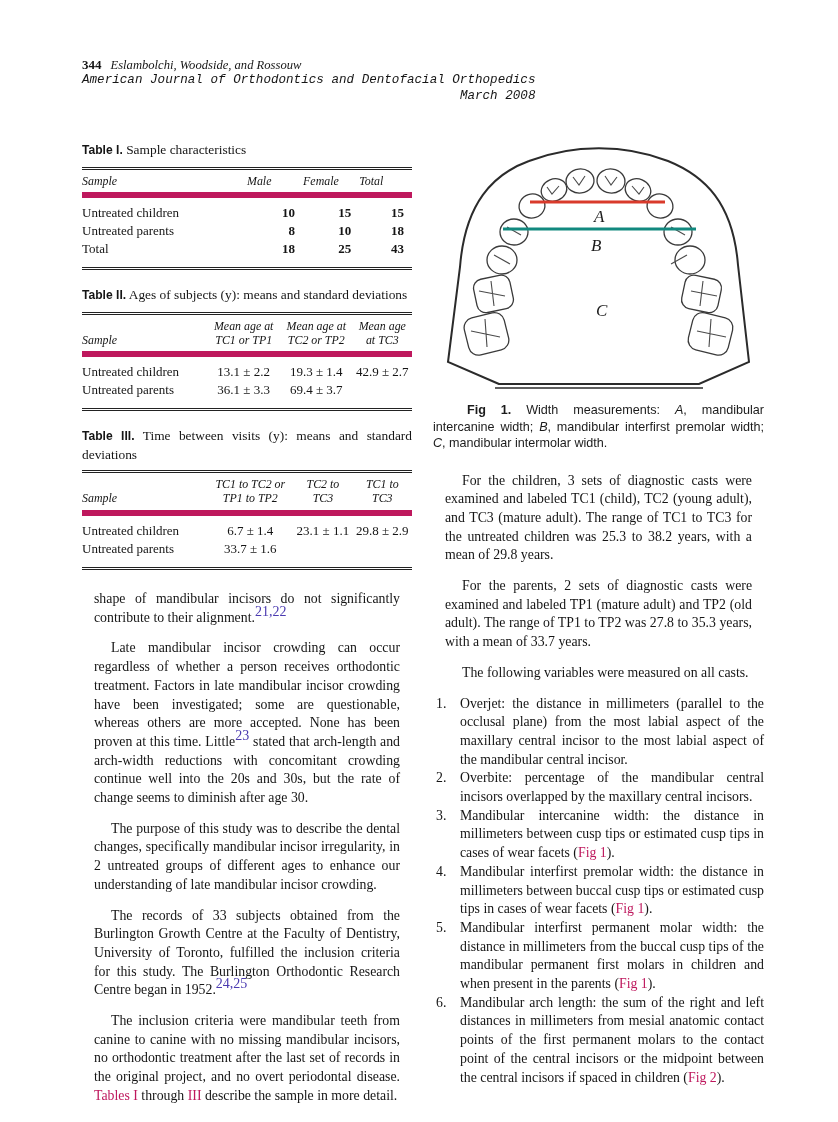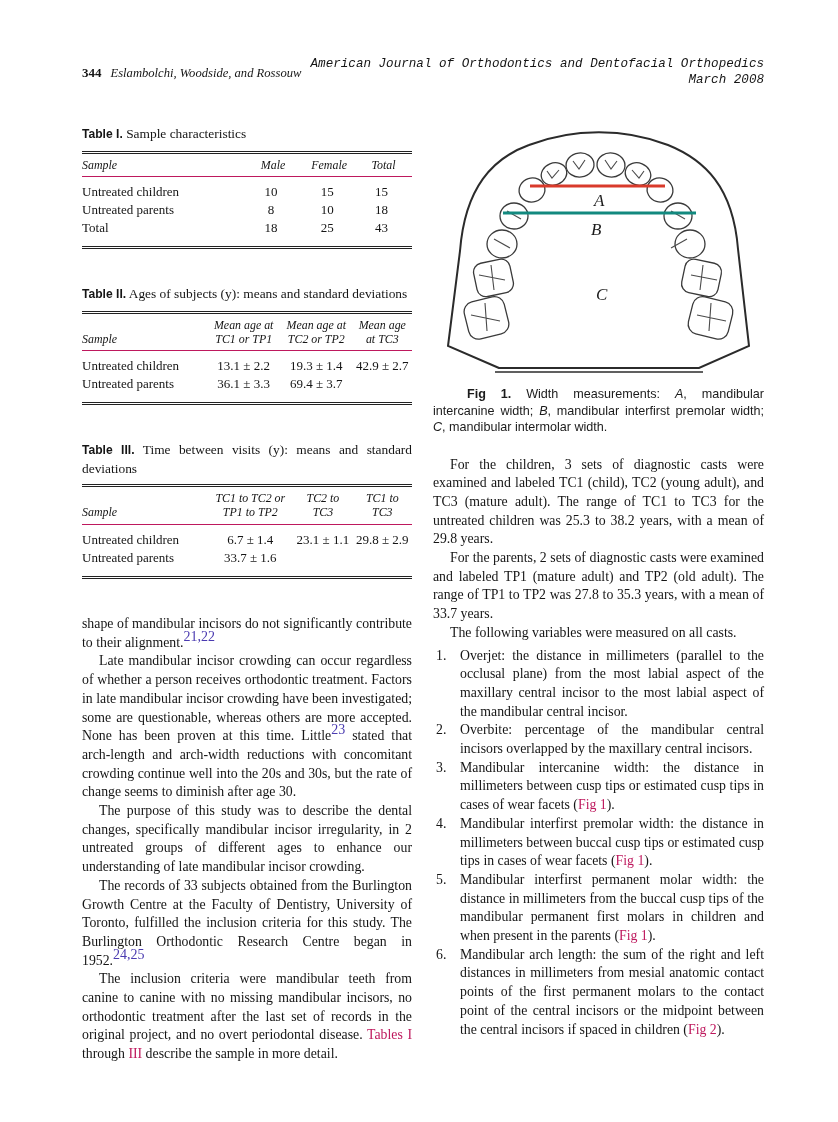--- a/index.html
+++ b/index.html
@@ -1,46 +1,46 @@
 <!DOCTYPE html>
 <html><head>
 <meta charset="utf-8">
 <style>
   html,body{margin:0;padding:0;background:#ffffff;}
   body{width:838px;height:1122px;font-family:"Liberation Serif",serif;color:#151515;}
   .page{box-sizing:border-box;width:838px;height:1122px;padding:57px 74px 0 82px;overflow:hidden;background:#fff;}
 
   
-  .hdr{display:flex;justify-content:space-between;align-items:center;font-size:12.6px;}
+  .hdr{display:flex;justify-content:space-between;align-items:flex-start;font-size:12.6px;flex-direction:column;}
   .hdr-left{font-style:italic;white-space:nowrap;}
   .pgnum{font-style:normal;font-weight:bold;margin-right:9px;font-size:13px;}
   .hdr-right{text-align:right;font-style:italic;line-height:15.5px;font-family:Liberation Mono, monospace;}
 
   .cols{display:flex;gap:21px;margin-top:37px;}
   .col-l{width:330px;flex:none;}
   .col-r{width:331px;flex:none;}
 
   
-  .tbl-block{margin-bottom:36px;}
+  .tbl-block{margin-bottom:16px;}
   .tbl-title{font-size:13.4px;line-height:17.5px;text-align:justify;margin:0 0 7px 0;}
   .tbl-title .tlabel{font-family:"Liberation Sans",sans-serif;font-weight:bold;font-size:12.1px;}
   table.dtable{width:100%;border-collapse:collapse;border-top:3px double #222;border-bottom:3px double #222;}
   .dtable th{font-style:italic;font-weight:normal;font-size:11.9px;text-align:center;vertical-align:bottom;
-             padding:5px 0 4px 0;border-bottom:1px solid #be185d;white-space:pre-line;line-height:13.8px;}
+             padding:5px 0 4px 0;border-bottom:6px solid #be185d;white-space:pre-line;line-height:13.8px;}
   .dtable th.first{text-align:left;}
   .dtable td{font-size:13px;text-align:center;padding:1px 0;line-height:16px;}
   .dtable td.first{text-align:left;}
   .dtable tbody tr:first-child td{padding-top:7px;}
   .dtable tbody tr:last-child td{padding-bottom:10px;}
-  .t0 th:nth-child(n+2){text-align:center;padding-right:4px;}
-  .t0 td:nth-child(n+2){text-align:center;padding-right:8px;}
+  .t0 th:nth-child(n+2){text-align:left;padding-right:4px;}
+  .t0 td:nth-child(n+2){text-align:right;padding-right:8px;font-weight:bold;}
 
   
   .bodytext{margin-top:20px;}
-  .para{margin:0;font-size:13.8px;line-height:18.7px;text-align:justify;}
+  .para{margin:12px;font-size:13.8px;line-height:18.7px;text-align:justify;}
   .para.ind{text-indent:17px;}
   .sect-head{font-family:"Liberation Sans",sans-serif;font-size:13px;font-weight:bold;margin:11px 0 7px 0;letter-spacing:.2px;}
   sup.sup-link{color:#4a3ab0;font-size:14px;line-height:0;}
   .xref{color:#be185d;}
 
   
   .fig-block svg{display:block;}
   .fig-caption{font-family:"Liberation Sans",sans-serif;font-size:12.6px;line-height:16.5px;text-align:justify;margin-top:9px;color:#1b1b1b;}
   .fig-caption b{font-weight:bold;padding-left:34px;}
 

